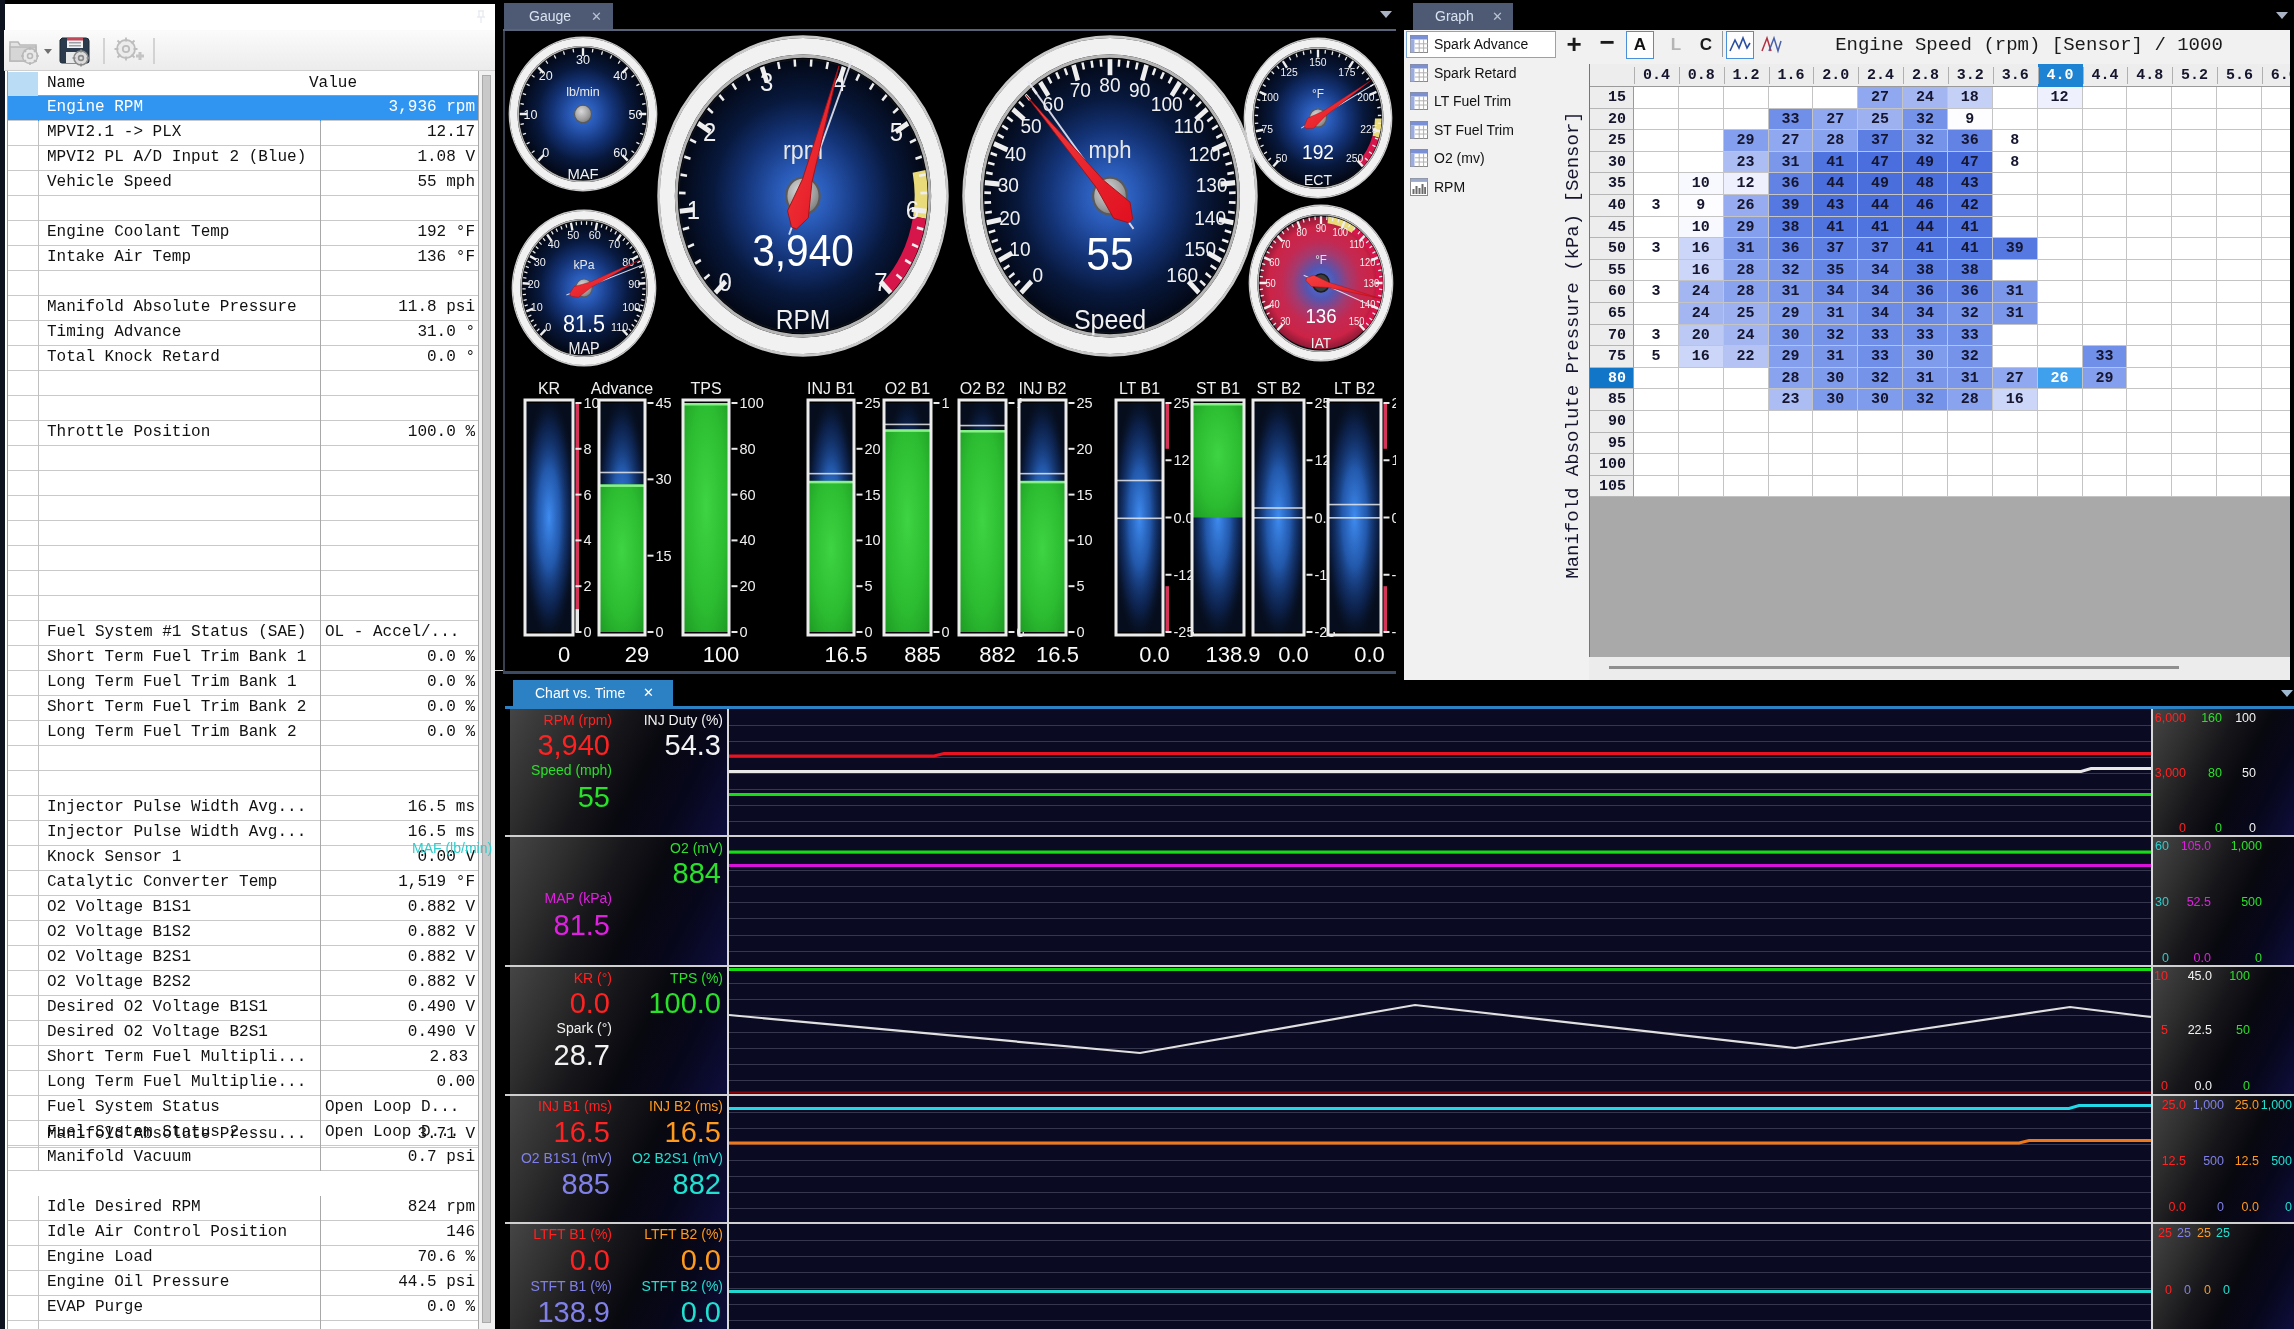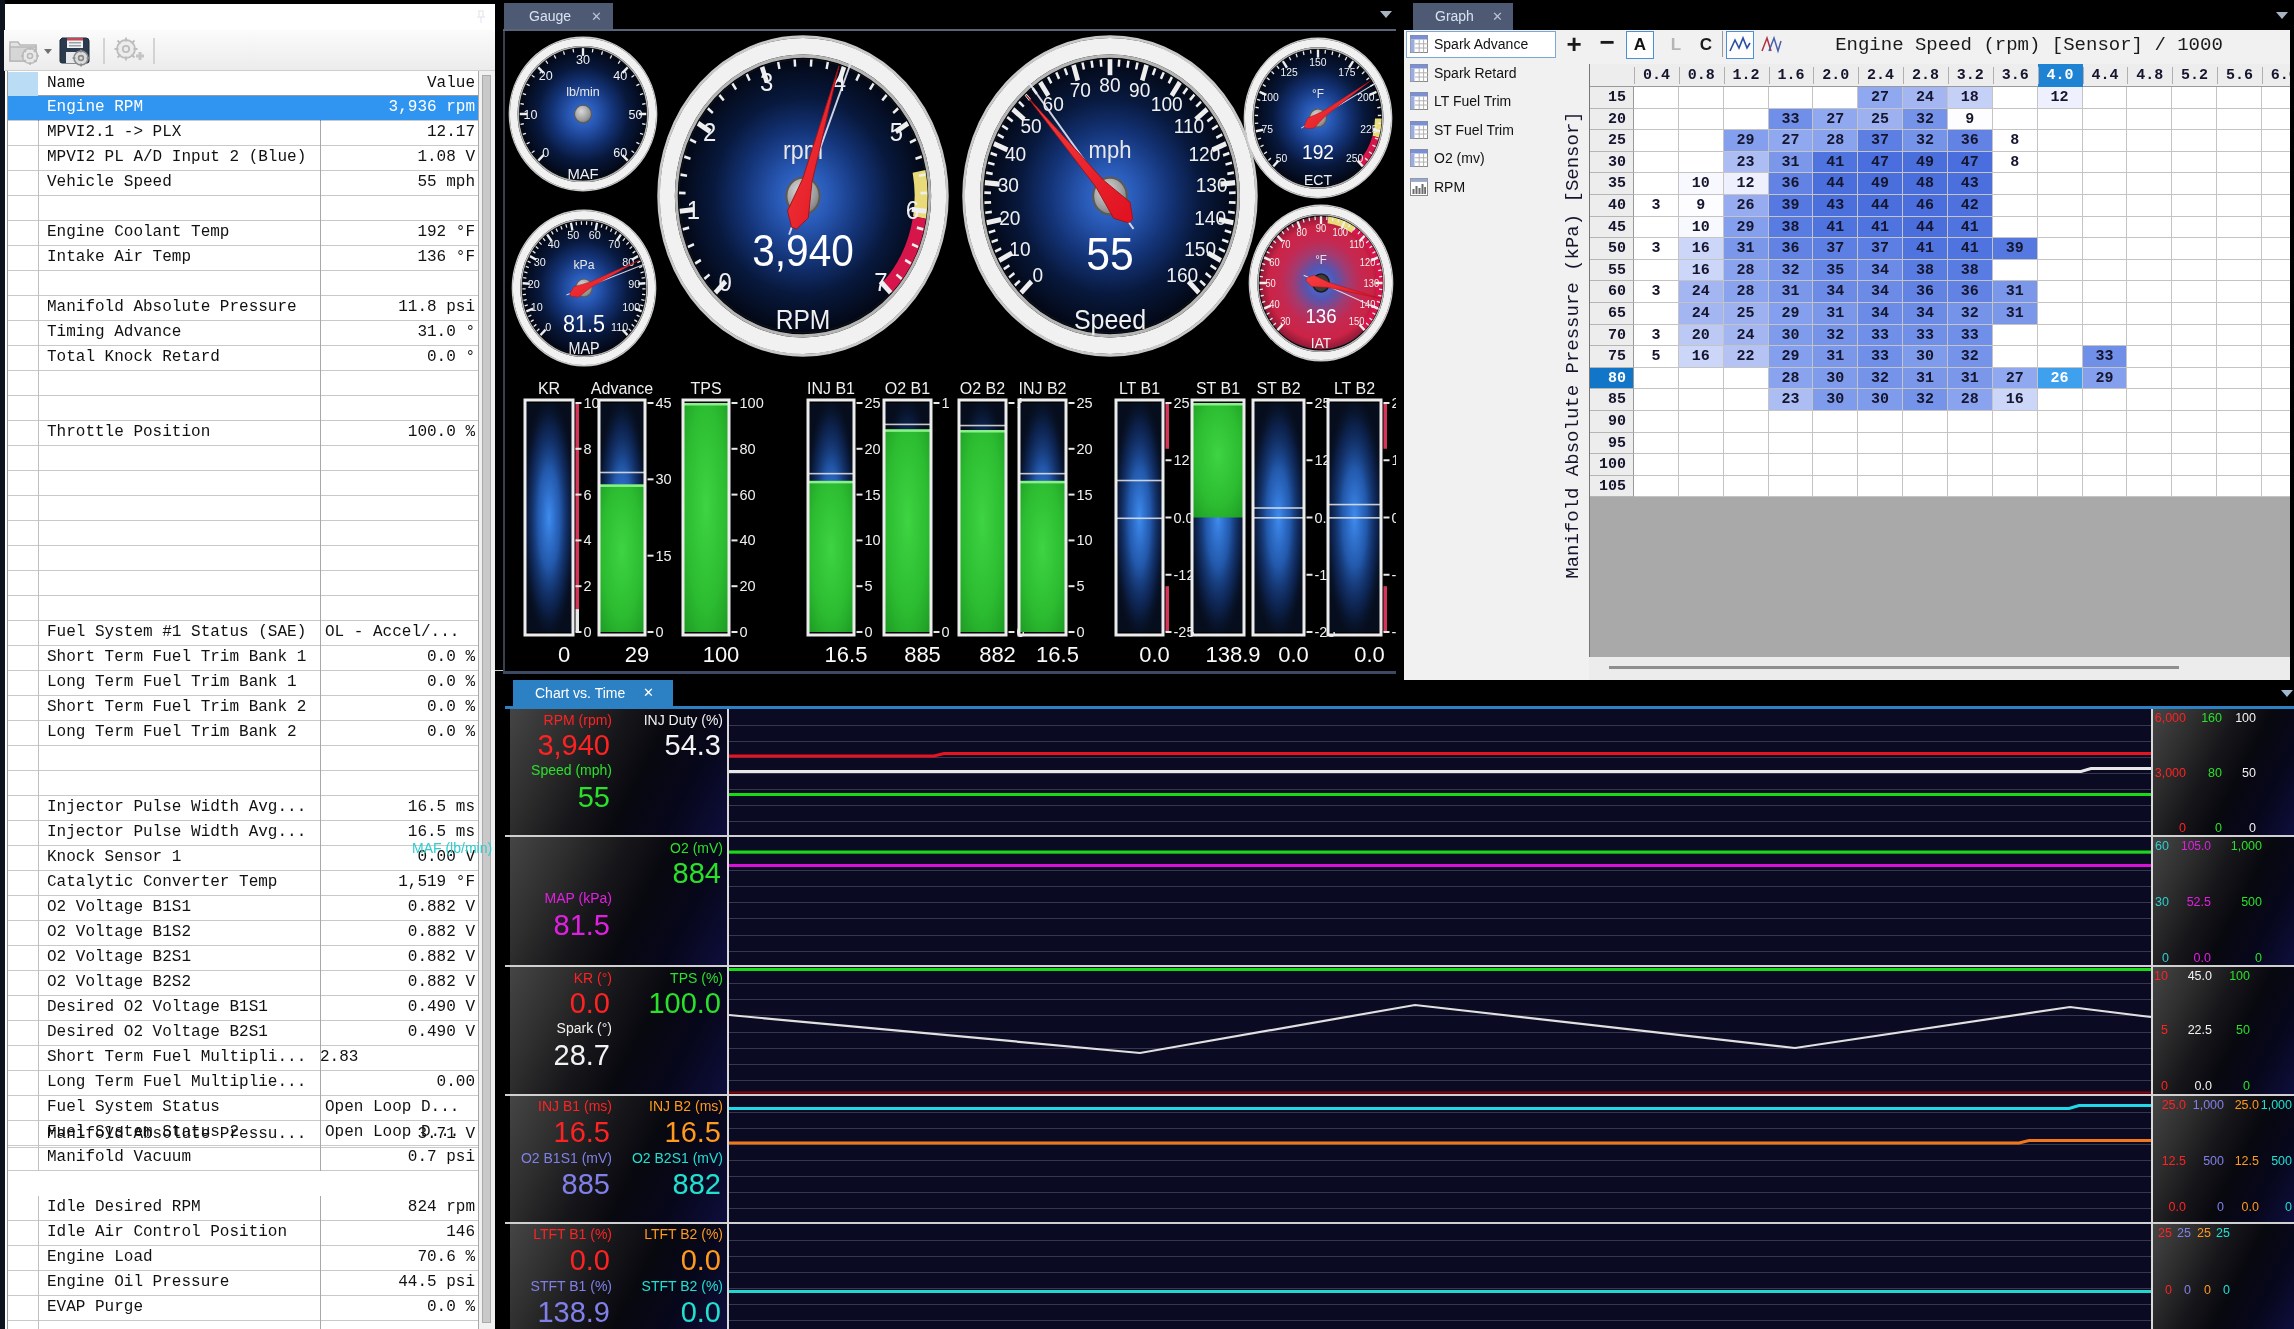--- a/index.html
+++ b/index.html
@@ -43,21 +43,21 @@
 <circle cx="14" cy="15" r="3.2"></circle>
 <path d="M14,3.5 v4 M14,22.5 v4 M2.5,15 h4 M21.5,15 h4 M5.5,6.5 l3,3 M19.5,20.5 l3,3 M22.5,6.5 l-3,3 M8.5,20.5 l-3,3"></path>
 <path d="M24,22 h8 M28,18 v8" stroke="#c4c4c4" stroke-width="3"></path>
 </g>
 <line x1="146" y1="4" x2="146" y2="30" stroke="#c9c9c9" stroke-width="1.5"></line>
 </svg>
       <div class="abs mono" style="left:7px;top:71px;width:472px;height:1258px;font-size:16px;color:#111">
         <div class="abs" style="left:0;top:0;width:472px;height:25px;border-bottom:1px solid #9a9a9a">
           <div class="abs" style="left:1px;top:1px;width:30px;height:24px;background:#badcf5"></div>
           <div class="abs" style="left:40px;top:3px">Name</div>
-          <div class="abs" style="left:313px;top:3px;width:155px;text-align:right">Value</div>
+          <div class="abs" style="left:302px;top:3px;width:155px;">Value</div>
         </div>
         <div class="abs" style="left:0;top:25px;width:472px;height:25px;border-bottom:1px solid #c9c9c9;background:#3095f1;color:#fff;">
           <div class="abs" style="left:31px;top:0;width:1px;height:25px;background:#3095f1"></div>
           <div class="abs" style="left:313px;top:0;width:1px;height:25px;background:#3095f1"></div>
           <div class="abs" style="left:40px;top:2px;white-space:nowrap">Engine RPM</div>
           <div class="abs" style="left:313px;top:2px;width:155px;text-align:right;white-space:nowrap">3,936 rpm</div>
         </div>
         <div class="abs" style="left:0;top:50px;width:472px;height:25px;border-bottom:1px solid #c9c9c9;">
           <div class="abs" style="left:31px;top:0;width:1px;height:25px;background:#c0c0c0"></div>
           <div class="abs" style="left:313px;top:0;width:1px;height:25px;background:#a8a8a8"></div>
@@ -251,21 +251,21 @@
         <div class="abs" style="left:0;top:950px;width:472px;height:25px;border-bottom:1px solid #c9c9c9;">
           <div class="abs" style="left:31px;top:0;width:1px;height:25px;background:#c0c0c0"></div>
           <div class="abs" style="left:313px;top:0;width:1px;height:25px;background:#a8a8a8"></div>
           <div class="abs" style="left:40px;top:2px;white-space:nowrap">Desired O2 Voltage B2S1</div>
           <div class="abs" style="left:313px;top:2px;width:155px;text-align:right;white-space:nowrap">0.490 V</div>
         </div>
         <div class="abs" style="left:0;top:975px;width:472px;height:25px;border-bottom:1px solid #c9c9c9;">
           <div class="abs" style="left:31px;top:0;width:1px;height:25px;background:#c0c0c0"></div>
           <div class="abs" style="left:313px;top:0;width:1px;height:25px;background:#a8a8a8"></div>
           <div class="abs" style="left:40px;top:2px;white-space:nowrap">Short Term Fuel Multipli...</div>
-          <div class="abs" style="left:313px;top:2px;width:155px;white-space:nowrap">2.83</div>
+          <div class="abs" style="left:306px;top:2px;width:155px;text-align:right;white-space:nowrap">2.83</div>
         </div>
         <div class="abs" style="left:0;top:1000px;width:472px;height:25px;border-bottom:1px solid #c9c9c9;">
           <div class="abs" style="left:31px;top:0;width:1px;height:25px;background:#c0c0c0"></div>
           <div class="abs" style="left:313px;top:0;width:1px;height:25px;background:#a8a8a8"></div>
           <div class="abs" style="left:40px;top:2px;white-space:nowrap">Long Term Fuel Multiplie...</div>
           <div class="abs" style="left:313px;top:2px;width:155px;text-align:right;white-space:nowrap">0.00</div>
         </div>
         <div class="abs" style="left:0;top:1025px;width:472px;height:25px;border-bottom:1px solid #c9c9c9;">
           <div class="abs" style="left:31px;top:0;width:1px;height:25px;background:#c0c0c0"></div>
           <div class="abs" style="left:313px;top:0;width:1px;height:25px;background:#a8a8a8"></div>

